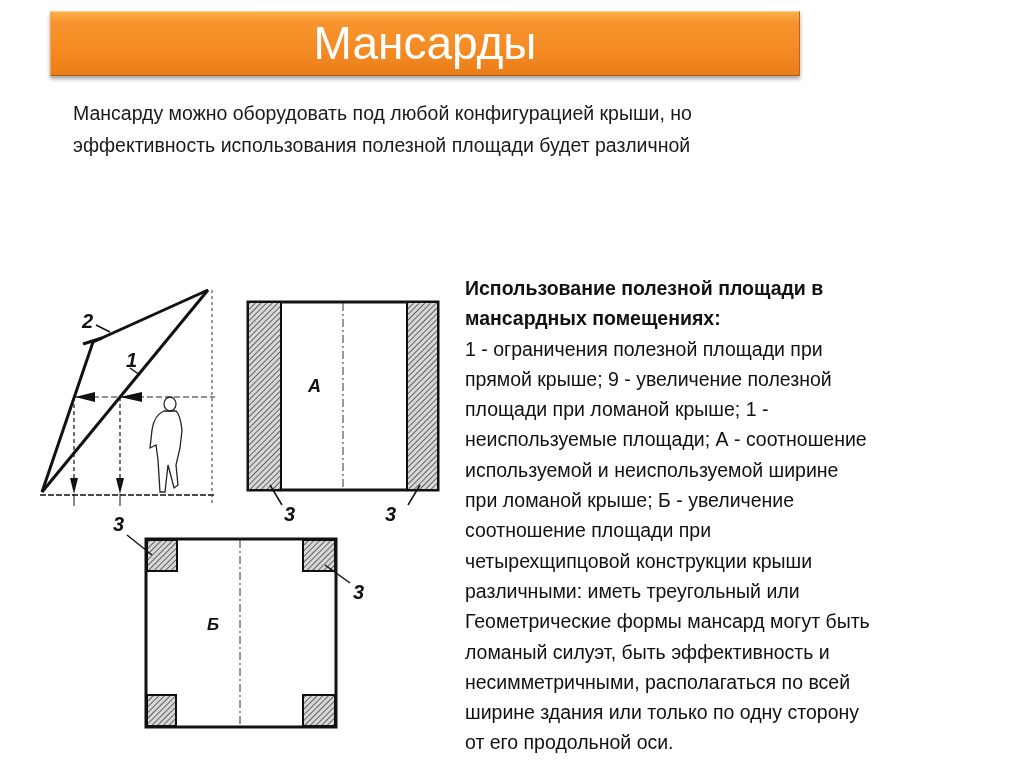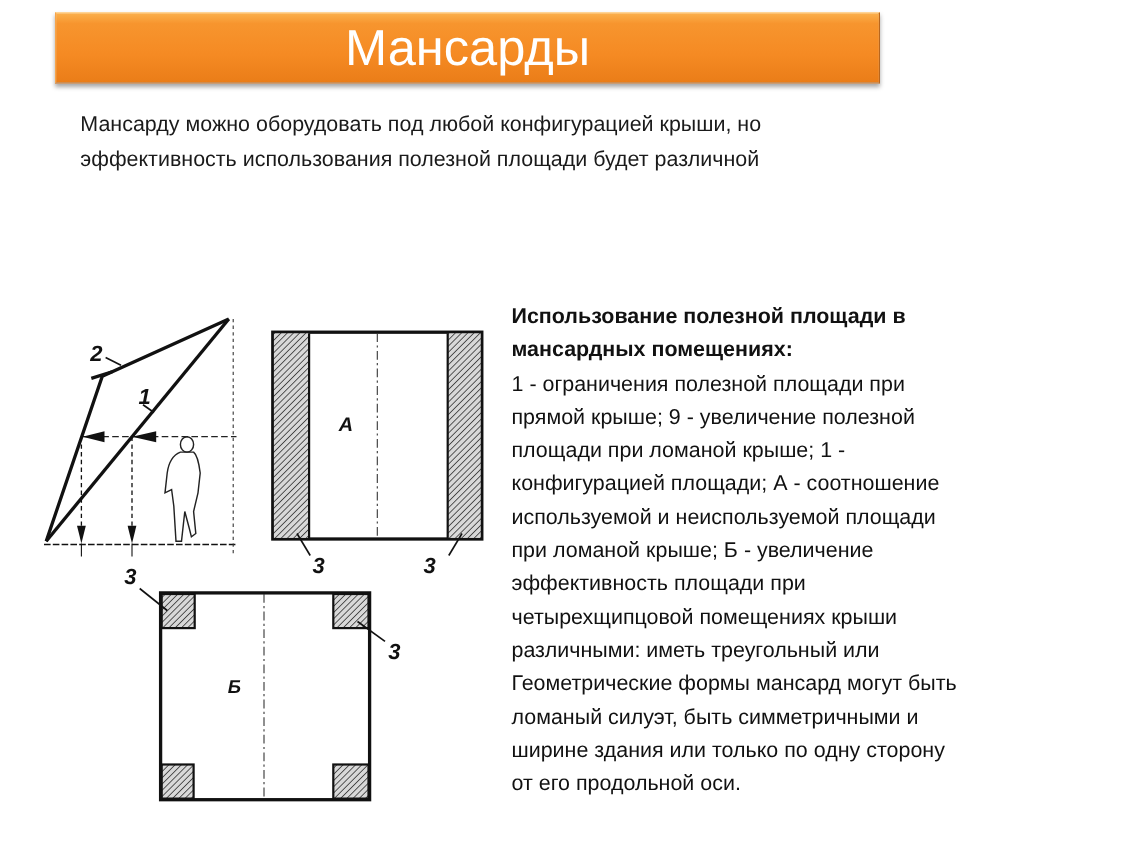--- a/index.html
+++ b/index.html
@@ -129,23 +129,24 @@
   <line x1="225" y1="60" x2="250" y2="78" stroke="#111" stroke-width="1.5"></line>
   <text x="253" y="94" font-size="20" fill="#111">3</text>
 </svg>
 
 <div class="desc">
   <div class="heading">Использование полезной площади в</div>
   <div class="heading">мансардных помещениях:</div>
   <div>1 - ограничения полезной площади при</div>
   <div>прямой крыше; 9 - увеличение полезной</div>
   <div>площади при ломаной крыше; 1 -</div>
-  <div>конфигурацией площади; А - соотношение</div>
-  <div>используемой и неиспользуемой площади</div>
+  <div>неиспользуемые площади; А - соотношение</div>
+  <div>используемой и неиспользуемой ширине</div>
   <div>при ломаной крыше; Б - увеличение</div>
-  <div>эффективность площади при</div>
-  <div>четырехщипцовой помещениях крыши</div>
+  <div>соотношение площади при</div>
+  <div>четырехщипцовой конструкции крыши</div>
   <div>различными: иметь треугольный или</div>
   <div>Геометрические формы мансард могут быть</div>
-  <div>ломаный силуэт, быть симметричными и</div>
+  <div>ломаный силуэт, быть эффективность и</div>
+  <div>несимметричными, располагаться по всей</div>
   <div>ширине здания или только по одну сторону</div>
   <div>от его продольной оси.</div>
 </div>
 
 </body></html>

